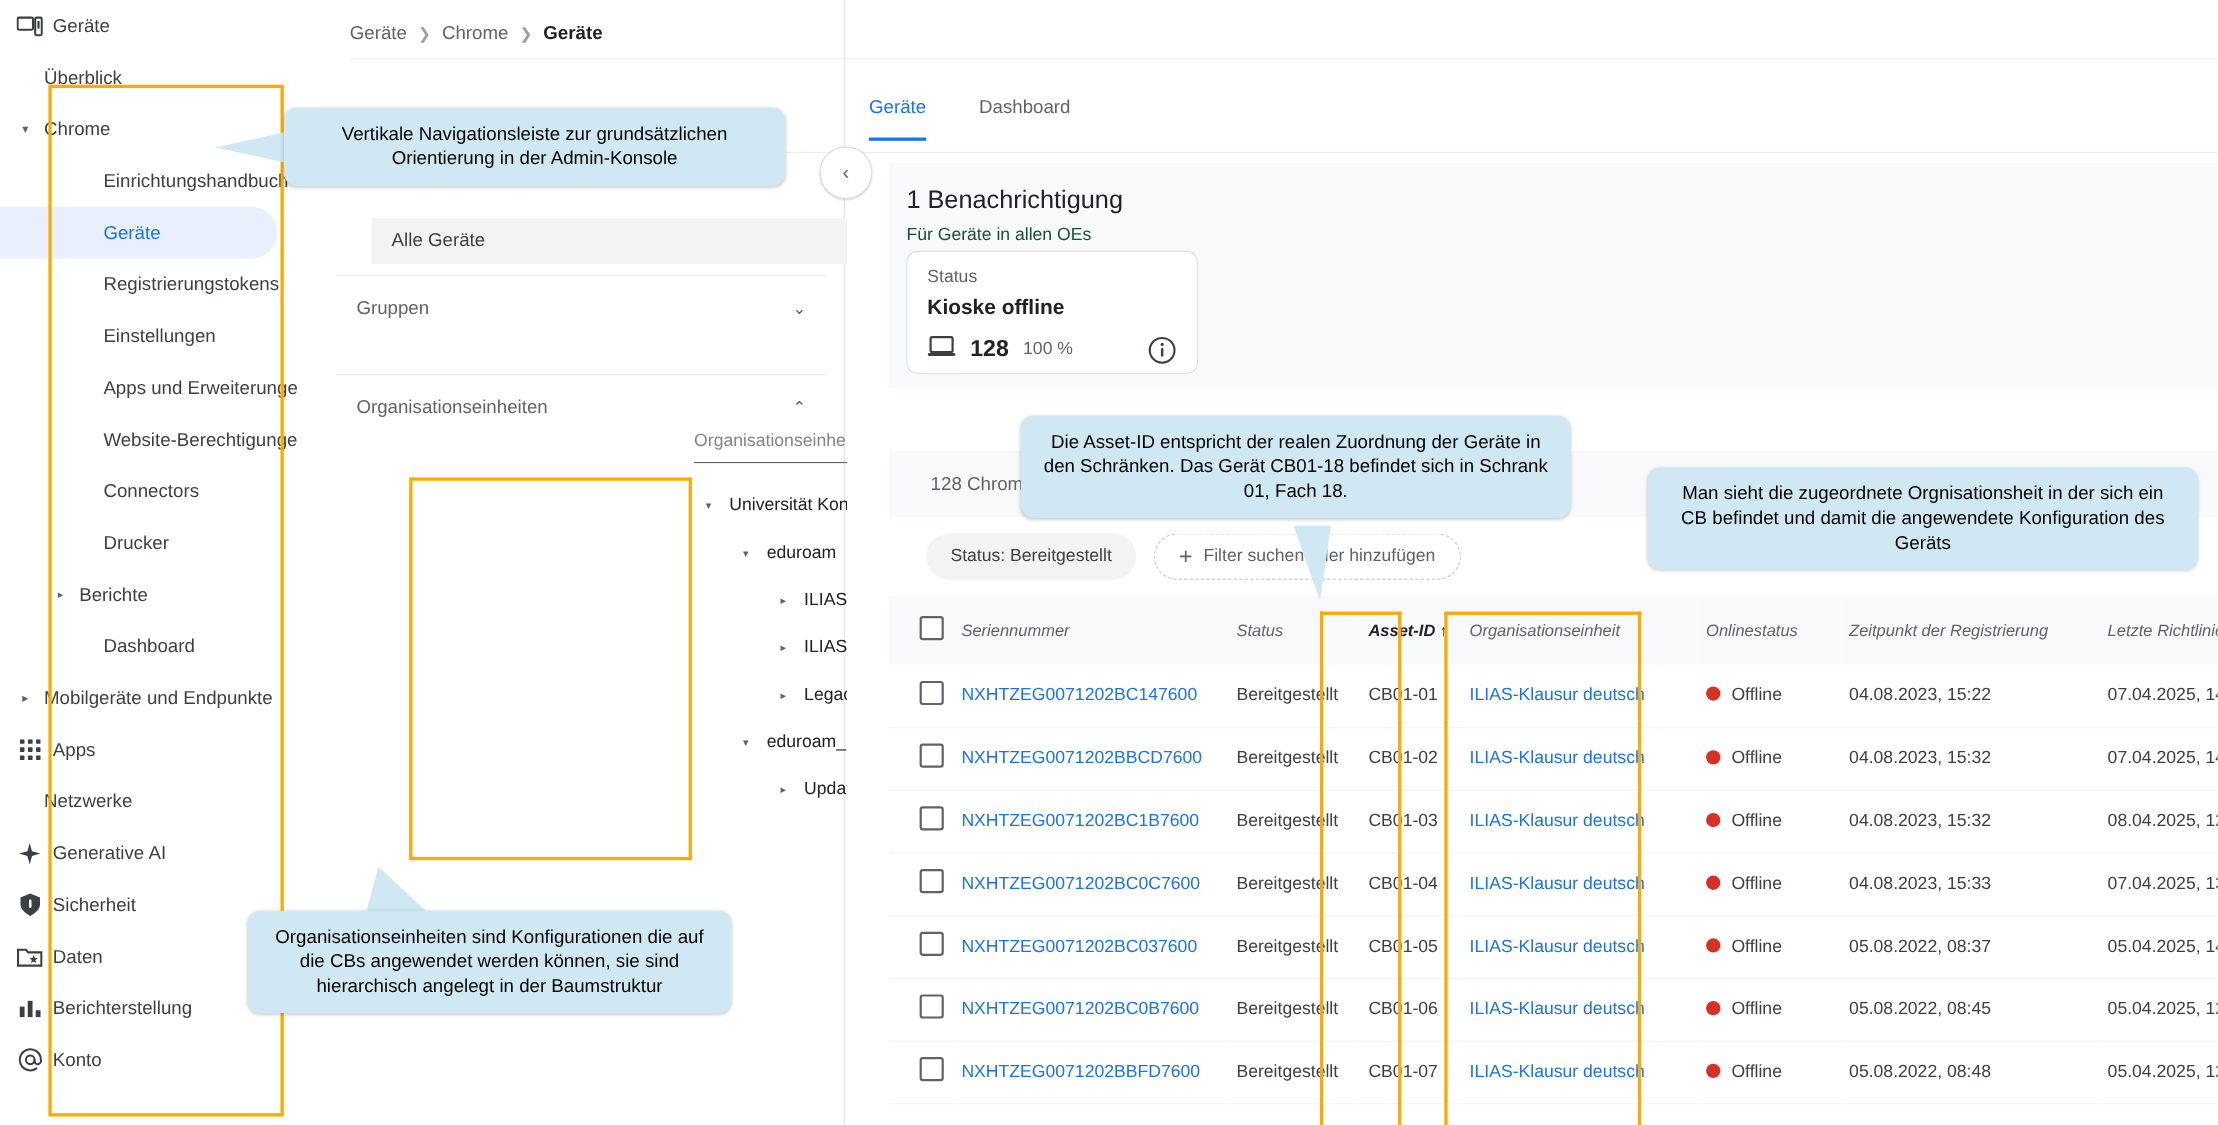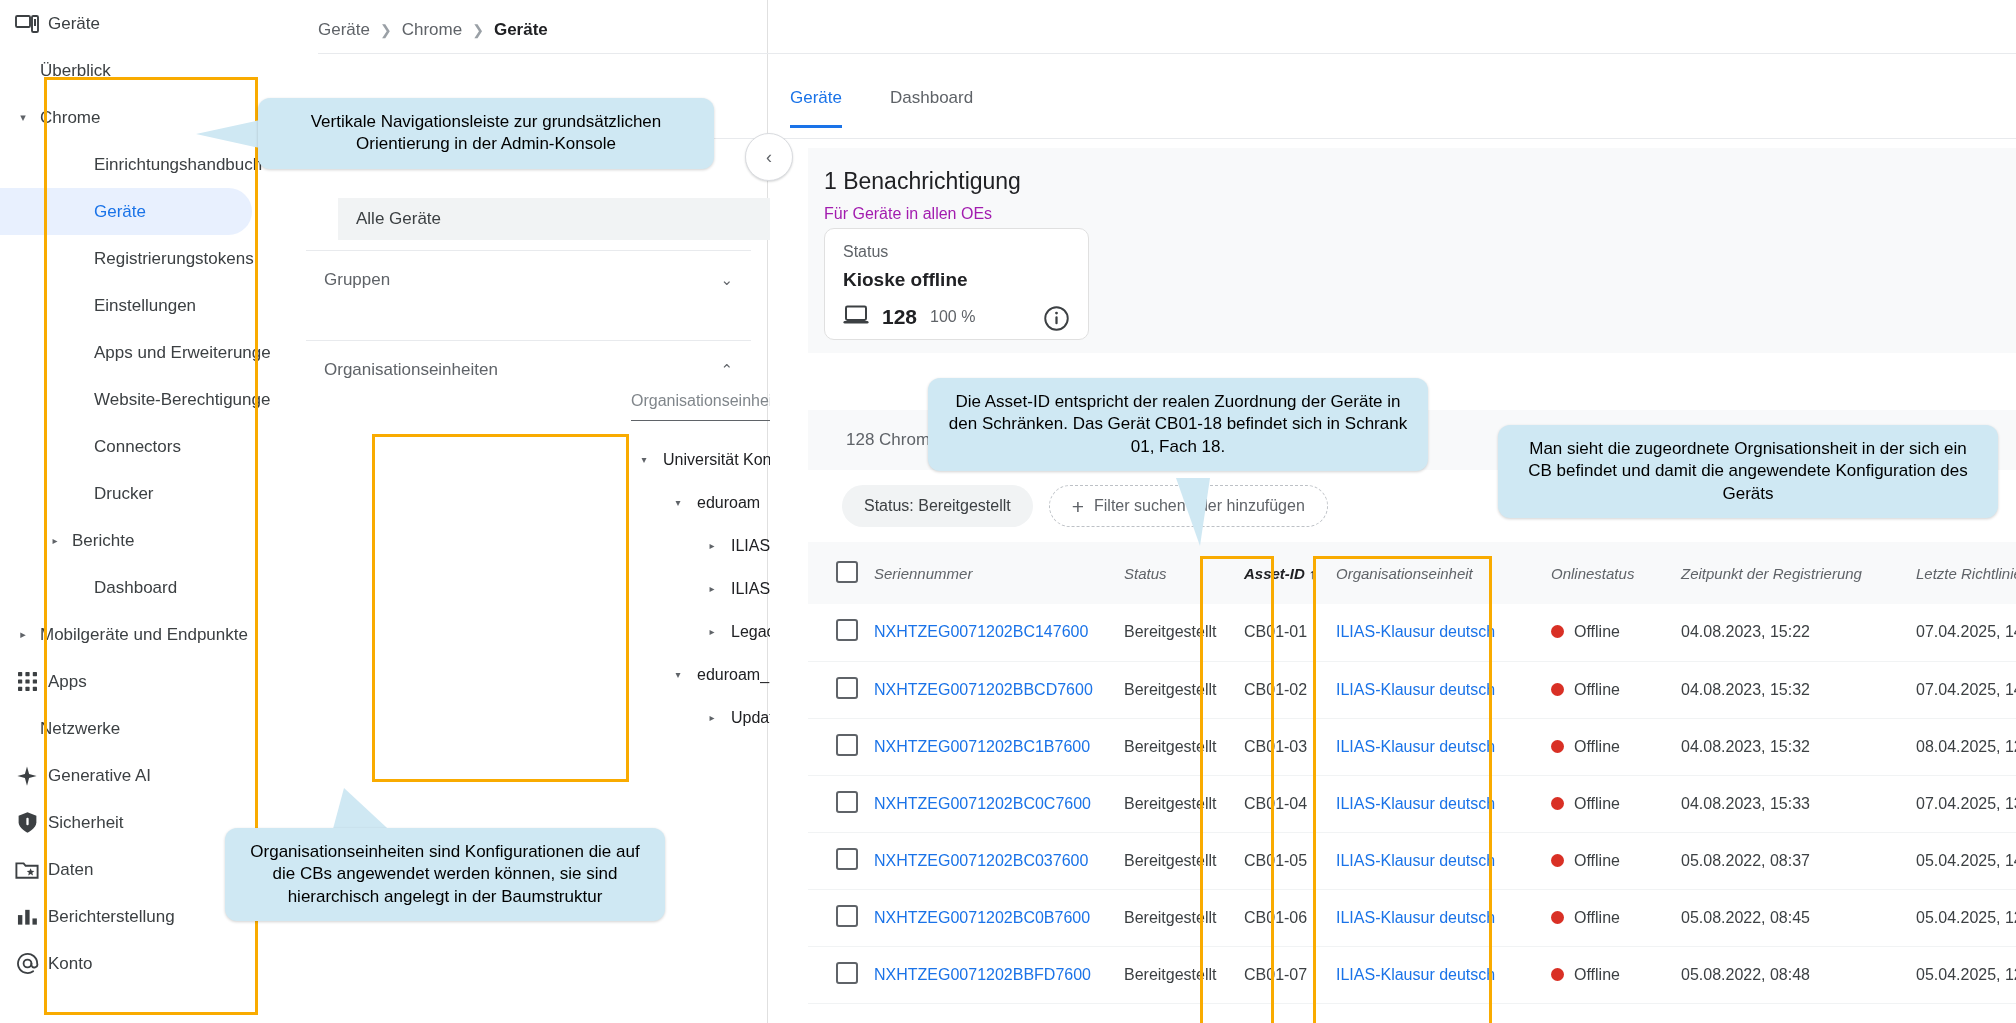--- a/index.html
+++ b/index.html
@@ -107,21 +107,21 @@
     border-radius: 50%; background: #fff; border: 1px solid #dadce0;
     display: flex; align-items: center; justify-content: center;
     font-size: 18px; color: #5f6368; box-shadow: 0 1px 2px rgba(60,64,67,.2); cursor: pointer;
   }
 
   .notif-card {
     position: absolute; left: 38px; top: 148px; width: 1210px; height: 205px;
     background: #f8f9fa;
   }
   .notif-title { position:absolute; left:16px; top:20px; font-size:23px; color:#202124; }
-  .notif-sub { position:absolute; left:16px; top:57px; font-size:16px; color:#a21caf; }
+  .notif-sub { position:absolute; left:16px; top:57px; font-size:16px; color:#14532d; }
   .status-card {
     position: absolute; left: 16px; top: 80px; width: 265px; height: 112px;
     background: #fff; border: 1px solid #e0e0e0; border-radius: 10px;
   }
   .status-card .sc-label { position:absolute; left:18px; top:14px; font-size:16px; color:#5f6368; }
   .status-card .sc-value { position:absolute; left:18px; top:40px; font-size:19px; color:#202124; font-weight:700; }
   .status-card .sc-row { position:absolute; left:18px; top:76px; display:flex; align-items:center; gap:13px; }
   .status-card .sc-count { font-size: 21px; font-weight: 700; color:#202124; }
   .status-card .sc-pct { font-size: 16px; color:#5f6368; }
   .status-card .sc-info { position:absolute; right:18px; top:76px; }

